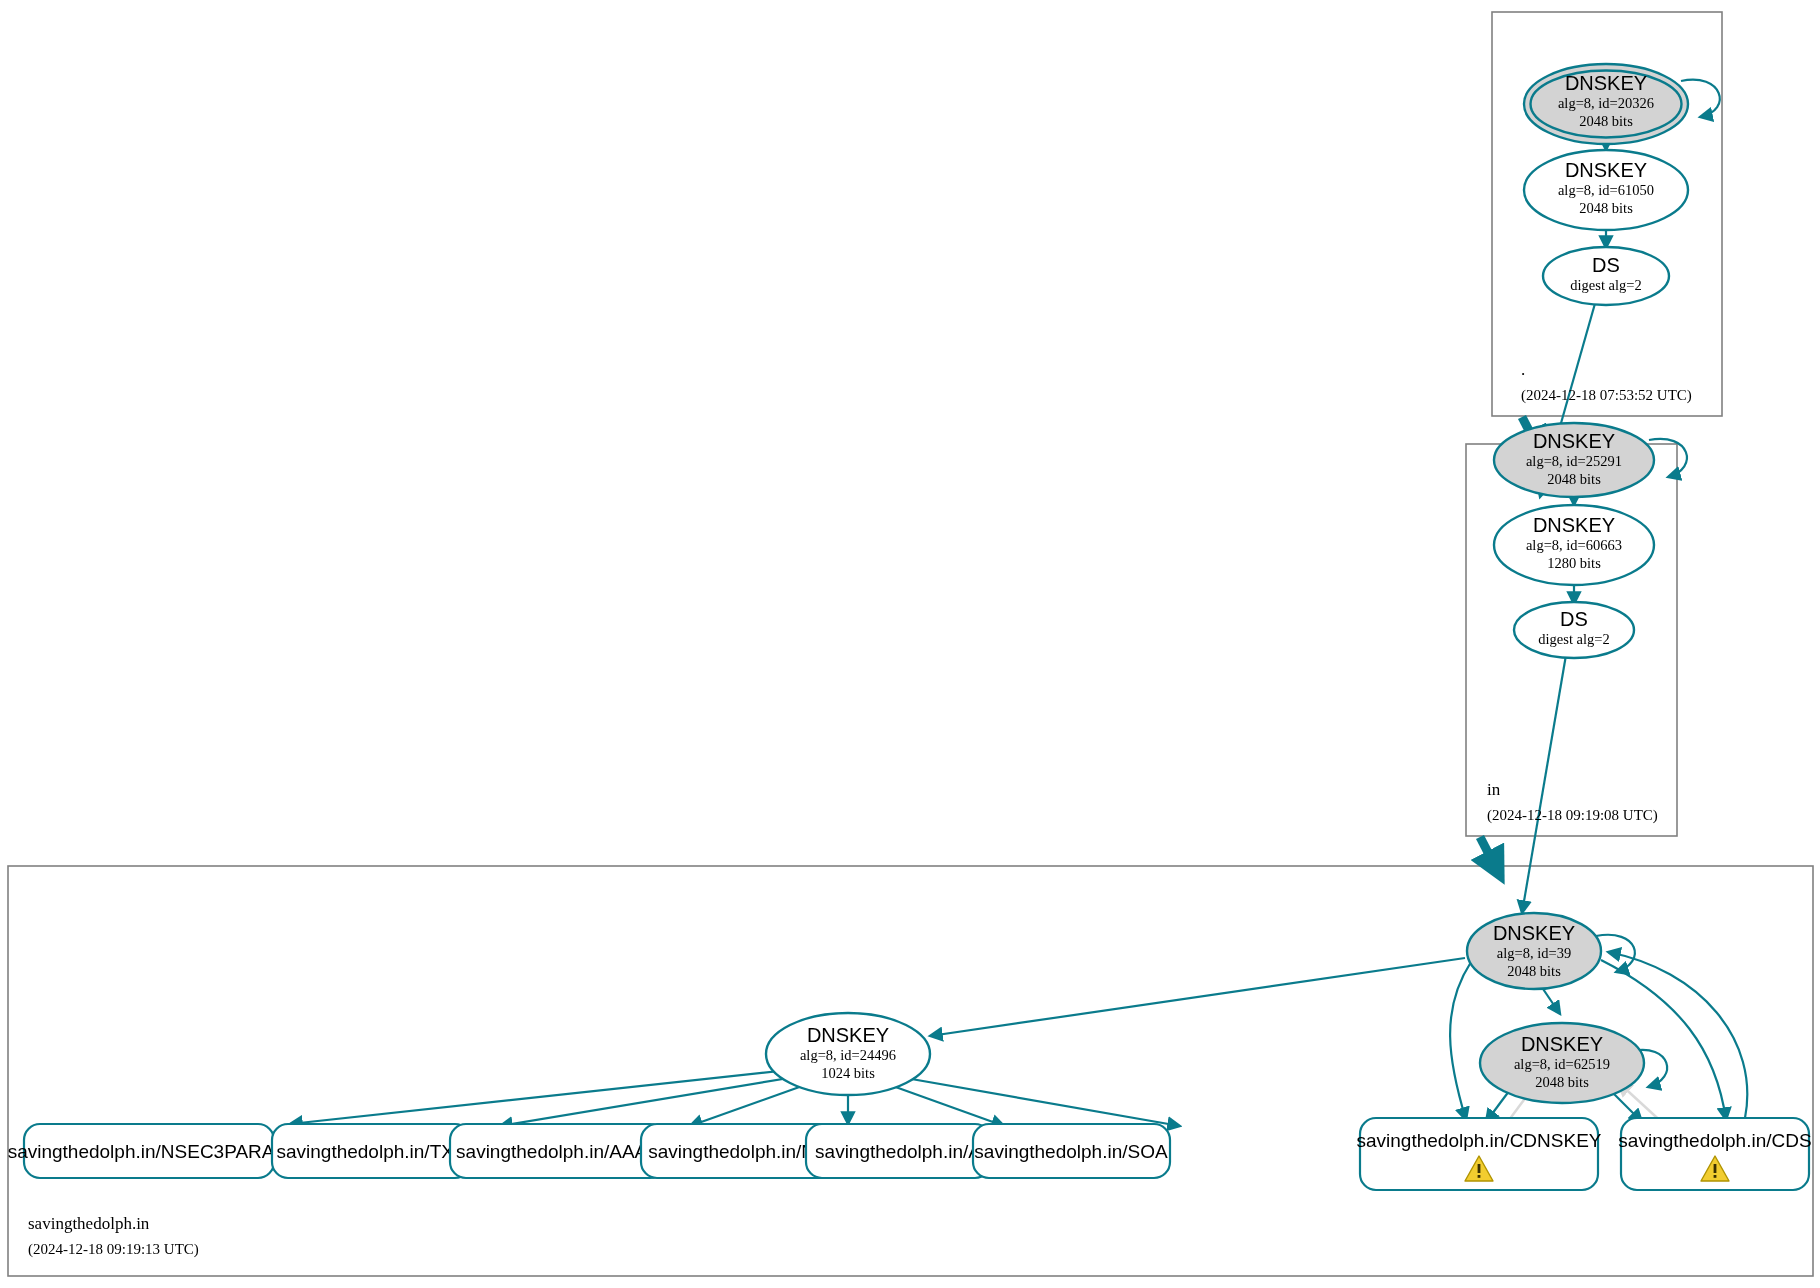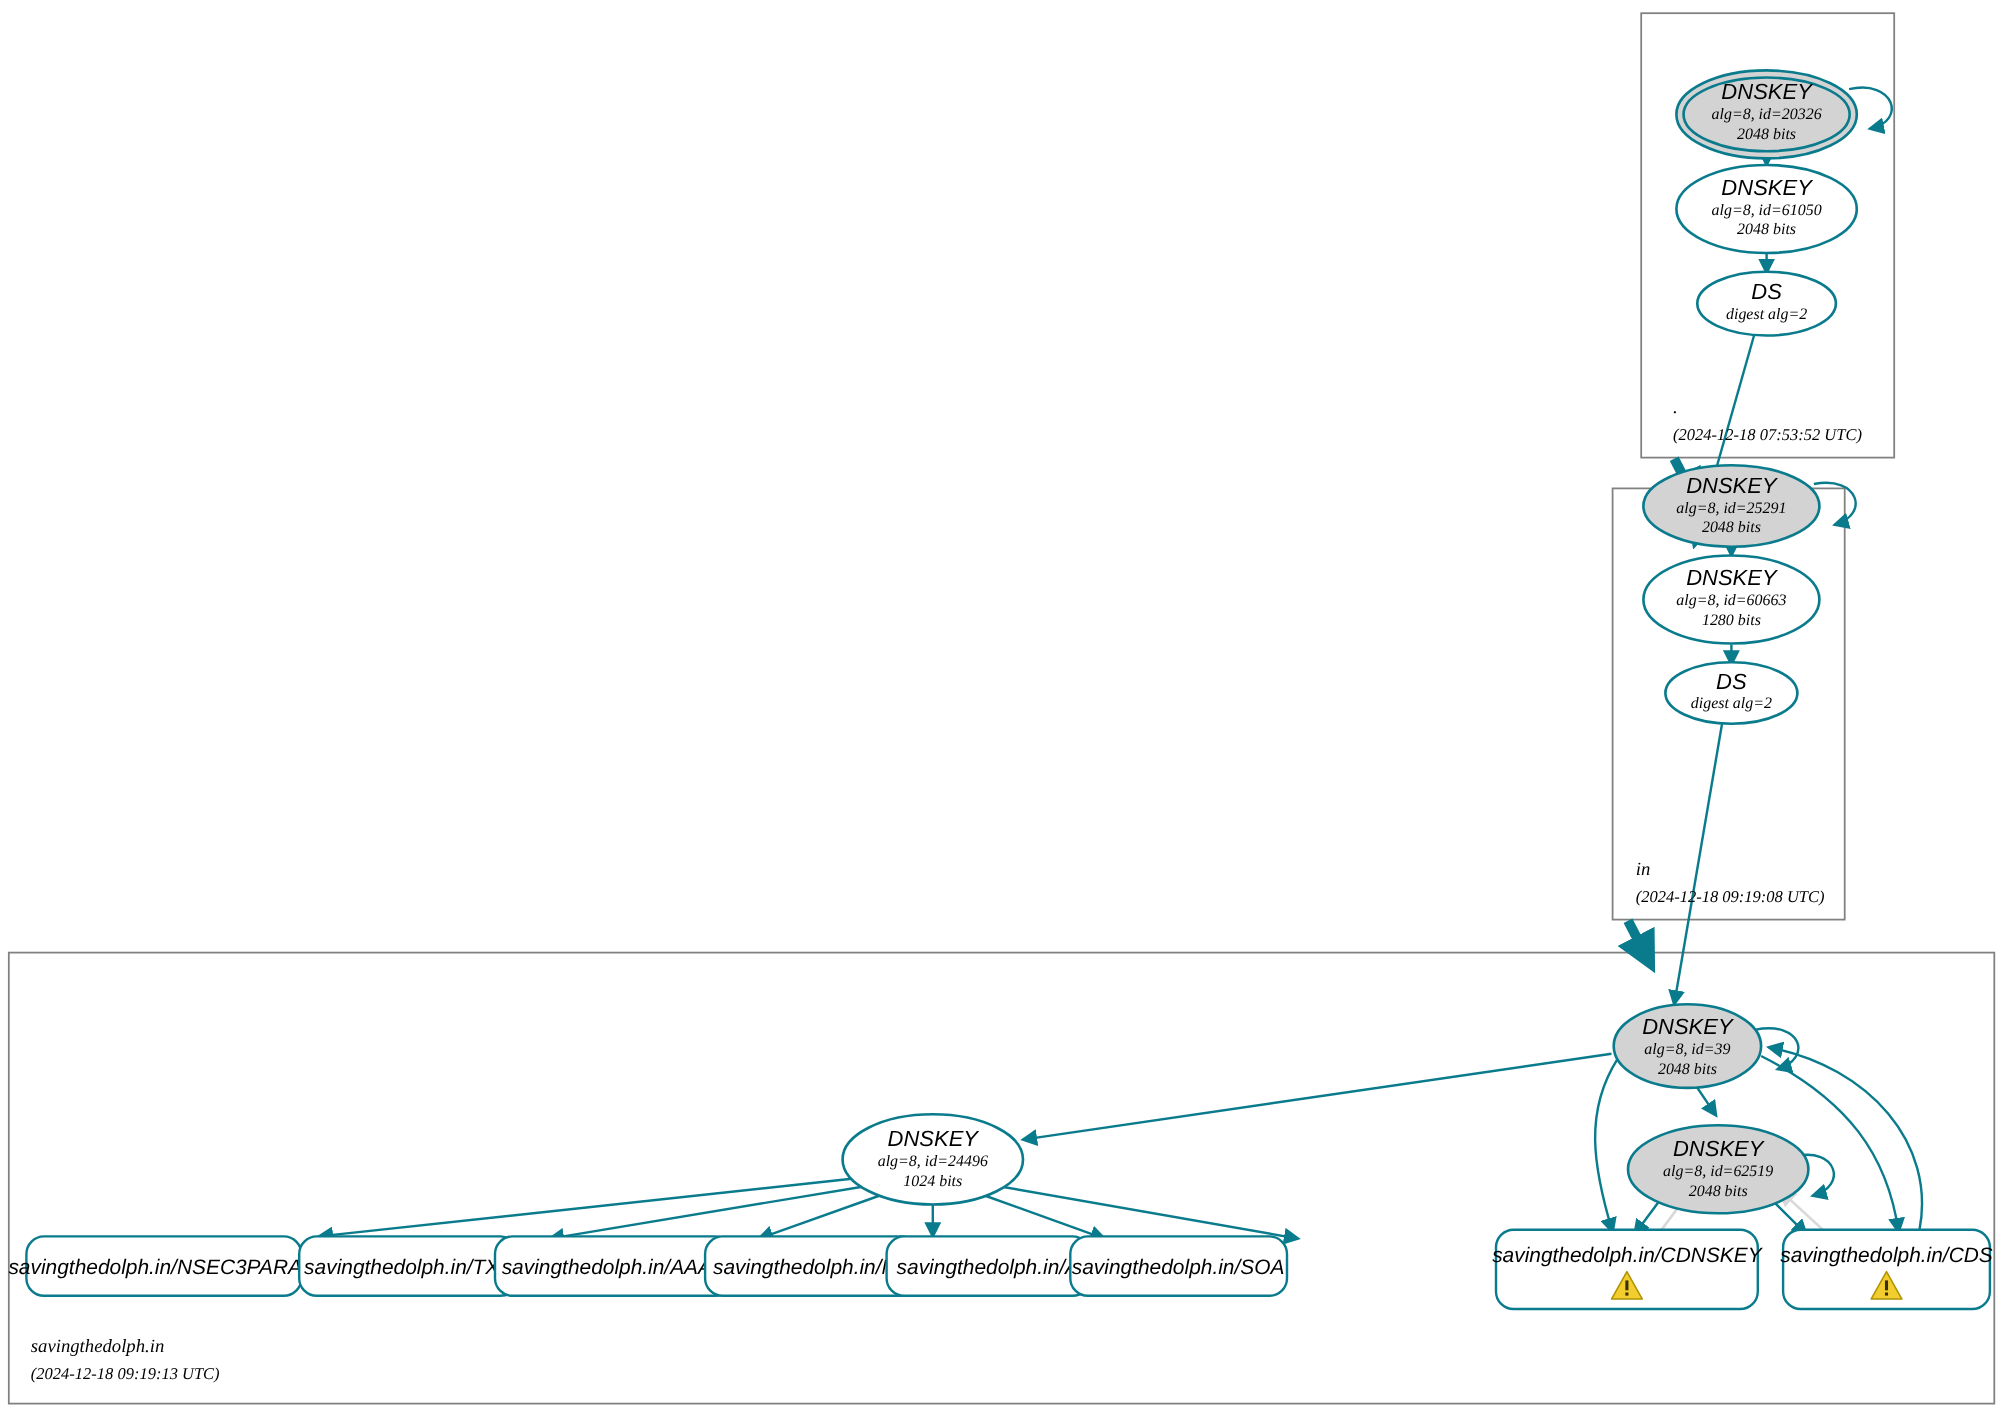--- a/index.html
+++ b/index.html
@@ -13,21 +13,20 @@
     height: 1288px;
     position: relative;
     overflow: hidden;
   }
   #stage {
     position: absolute;
     left: 0;
     top: 0;
     width: 1560px;
     height: 1288px;
-    font-style: italic;
   }
   svg#graph {
     position: absolute;
     left: 0;
     top: 0;
     width: 1820px;
     height: 1288px;
   }
   .zone-box {
     fill: none;

